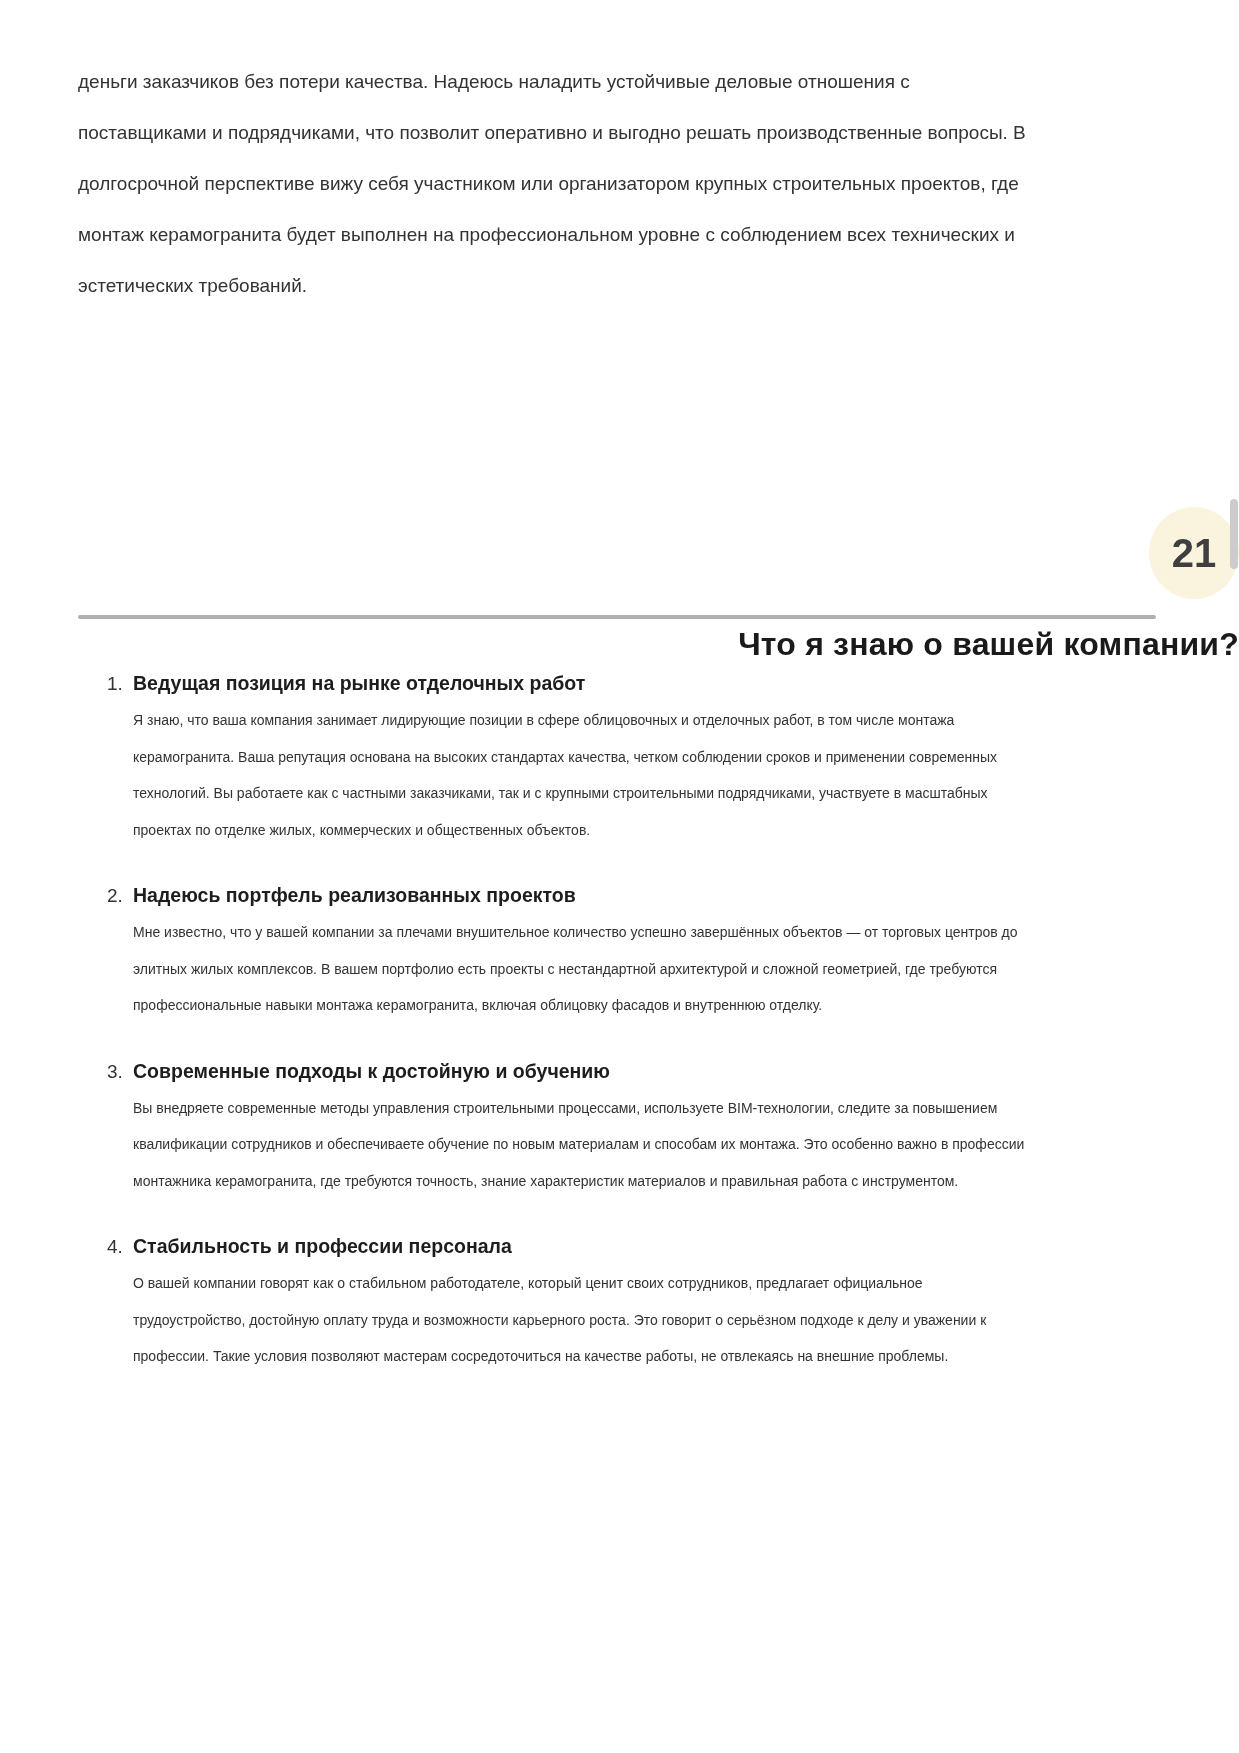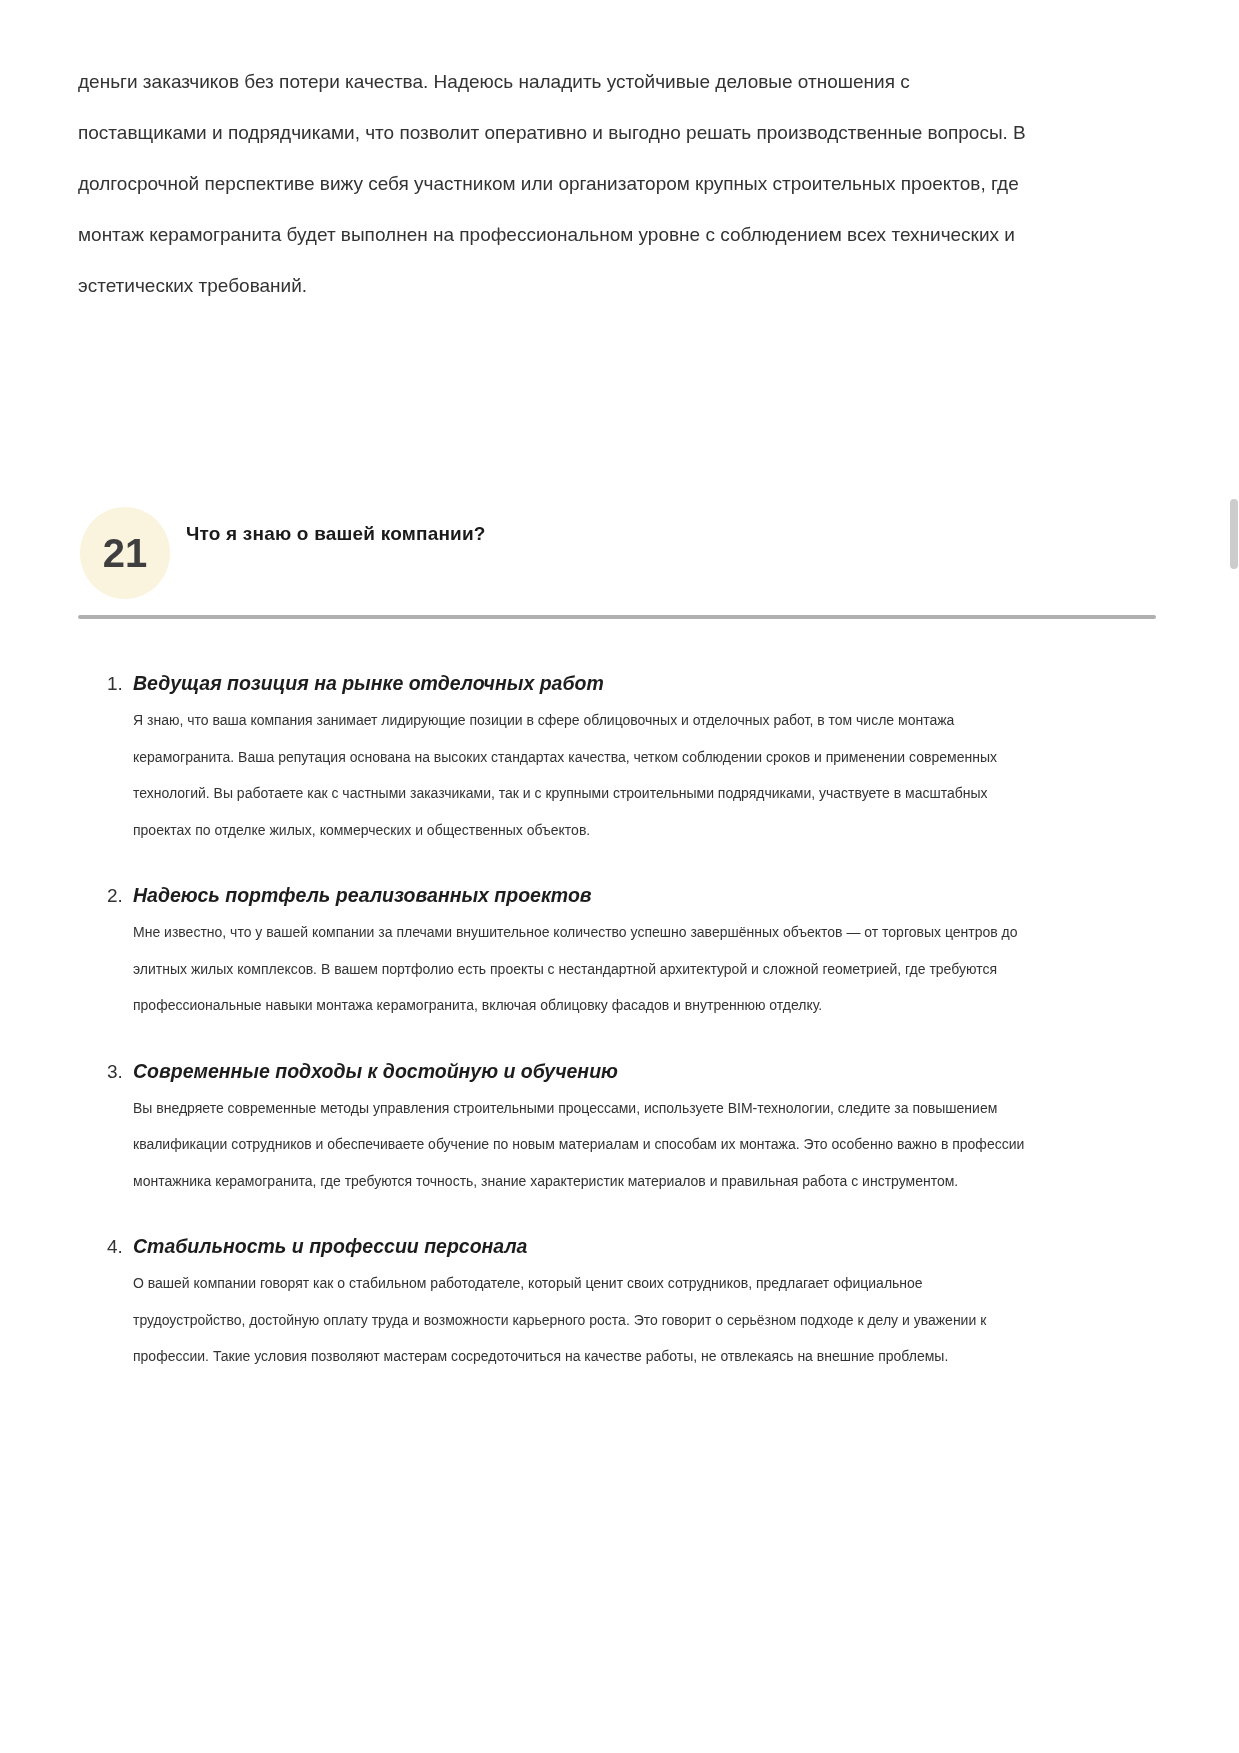--- a/index.html
+++ b/index.html
@@ -25,39 +25,40 @@
     margin: 56px 78px 0 78px;
     max-width: 952px;
     font-size: 19px;
     line-height: 51px;
     color: #333333;
   }
   
   .section-header {
     margin: 196px 0 0 80px;
     display: flex;
-    align-items: flex-start;
+    align-items: flex-end;
     height: 92px;
+    flex-direction: column;
   }
   .badge {
     width: 90px;
     height: 92px;
     border-radius: 50%;
     background: #faf3dd;
     display: flex;
     align-items: center;
     justify-content: center;
     font-size: 40px;
     font-weight: 700;
     color: #3f3f3f;
     flex: 0 0 auto;
   }
   .section-title {
     margin-left: 16px;
-    font-size: 19px;
+    font-size: 32px;
     font-weight: 700;
     color: #1a1a1a;
     letter-spacing: 0.2px;
   }
   .divider {
     margin: 16px 0 0 78px;
     width: 1078px;
     height: 4px;
     background: #b0b0b0;
     border-radius: 2px;
@@ -77,21 +78,20 @@
     color: #333333;
   }
   .qa-content {
     max-width: 900px;
   }
   .qa-title {
     font-size: 19.5px;
     font-weight: 700;
     line-height: 37px;
     color: #1d1d1d;
-    font-style: italic;
   }
   .qa-body {
     font-size: 14px;
     line-height: 36.5px;
     color: #333333;
   }
   
   .scroll-thumb {
     position: absolute;
     right: 1px;

